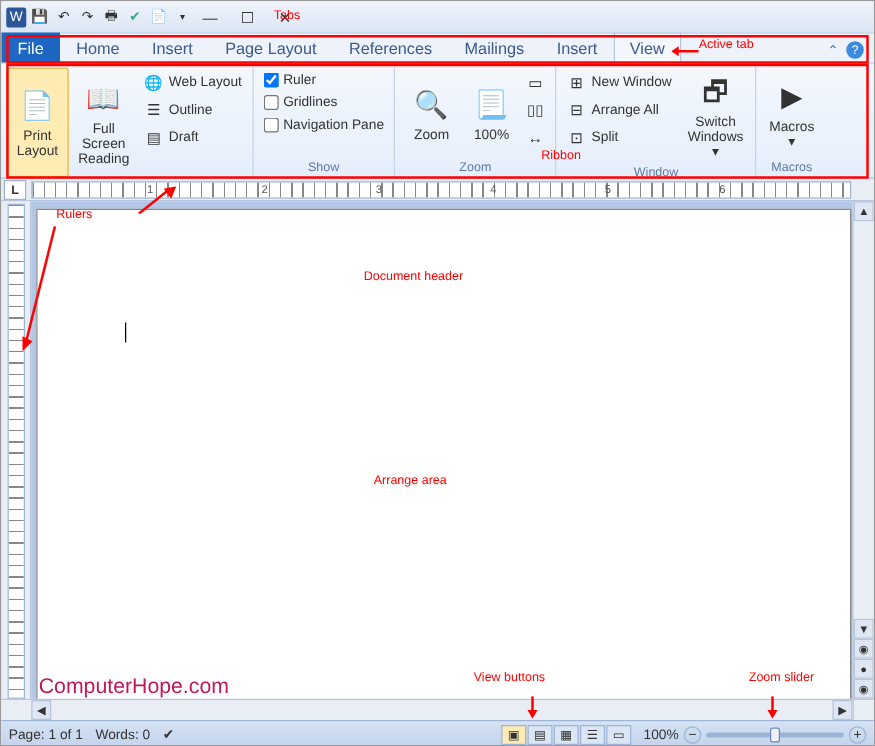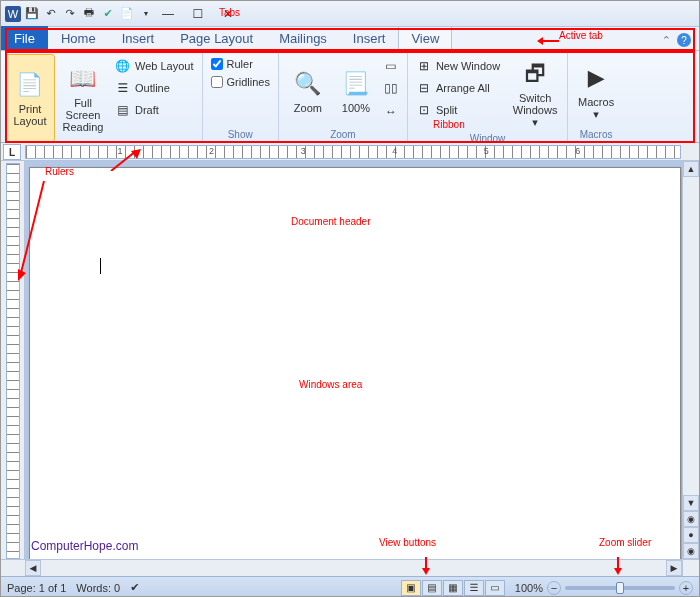--- a/index.html
+++ b/index.html
@@ -45,21 +45,21 @@
 .statusbar{height:22px;background:linear-gradient(#d5e2f3,#c1d3ec);border-top:1px solid #9db4d6;display:flex;align-items:center;padding:0 6px;gap:10px}
 .statusbar .sep{flex:1}
 .viewbtns{display:flex;gap:1px}
 .viewbtns div{width:20px;height:16px;background:#dbe6f4;border:1px solid #9db4d6;display:flex;align-items:center;justify-content:center;font-size:10px}
 .zoom{display:flex;align-items:center;gap:4px}
 .slider{width:110px;height:4px;background:#9db4d6;position:relative;border-radius:2px}
 .slider .thumb{position:absolute;left:50%;top:-4px;width:8px;height:12px;background:#eef3fb;border:1px solid #6a89b8;border-radius:2px;transform:translateX(-50%)}
 .annot{position:absolute;color:#f00;font-size:10px;pointer-events:none;font-family:Arial}
 .red-box{position:absolute;border:2px solid #f00;pointer-events:none}
 svg.arrow-svg{position:absolute;pointer-events:none}
-.watermark{position:absolute;color:#4c1d95;font-size:12px}
+.watermark{position:absolute;color:#be185d;font-size:17px}
 </style>
 </head>
 <body>
 
 <div class="titlebar">
   <div class="qat">
     <span class="icon" style="background:#2b579a;color:#fff;border-radius:2px">W</span>
     <span class="icon">💾</span>
     <span class="icon">↶</span>
     <span class="icon">↷</span>
@@ -73,20 +73,21 @@
     <div>☐</div>
     <div>✕</div>
   </div>
 </div>
 
 <div class="tabs">
   <div class="tab file">File</div>
   <div class="tab">Home</div>
   <div class="tab">Insert</div>
   <div class="tab">Page Layout</div>
+  <div class="tab">References</div>
   <div class="tab">Mailings</div>
   <div class="tab">Insert</div>
   <div class="tab active">View</div>
   <div class="tabs-right">
     <span style="color:#5a7aa8">⌃</span>
     <span style="background:#3b8ae0;color:#fff;border-radius:50%;width:14px;height:14px;display:inline-flex;align-items:center;justify-content:center;font-size:10px">?</span>
   </div>
 </div>
 
 <div class="ribbon">
@@ -120,20 +121,24 @@
   <div class="group">
     <div class="group-body">
       <div class="col">
         <label class="chk">
             <input type="checkbox" checked="" style="">
             <span>Ruler</span>
           </label>
         <label class="chk">
             <input type="checkbox" style="">
             <span>Gridlines</span>
+          </label>
+        <label class="chk">
+            <input type="checkbox" style="">
+            <span>Navigation Pane</span>
           </label>
       </div>
     </div>
     <div class="group-label">Show</div>
   </div>
 
   <div class="group">
     <div class="group-body">
       <div class="bigbtn">
         <div class="ic">🔍</div>
@@ -269,21 +274,21 @@
 <div class="annot" style="left:44px;top:165px">Rulers</div>
 <svg class="arrow-svg" style="left:100px;top:148px" width="40" height="22">
     <line x1="10" y1="22" x2="35" y2="2" stroke="#f00" stroke-width="2"></line>
     <polygon points="40,0 30,2 36,10" fill="#f00"></polygon>
   </svg>
 <svg class="arrow-svg" style="left:15px;top:180px" width="30" height="100">
     <line x1="28" y1="0" x2="4" y2="96" stroke="#f00" stroke-width="2"></line>
     <polygon points="2,100 2,88 10,92" fill="#f00"></polygon>
   </svg>
 <div class="annot" style="left:290px;top:215px">Document header</div>
-<div class="annot" style="left:298px;top:378px">Windows area</div>
+<div class="annot" style="left:298px;top:378px">Arrange area</div>
 <div class="annot" style="left:378px;top:536px">View buttons</div>
 <svg class="arrow-svg" style="left:420px;top:556px" width="10" height="18">
     <line x1="5" y1="0" x2="5" y2="14" stroke="#f00" stroke-width="2"></line>
     <polygon points="5,18 1,11 9,11" fill="#f00"></polygon>
   </svg>
 <div class="annot" style="left:598px;top:536px">Zoom slider</div>
 <svg class="arrow-svg" style="left:612px;top:556px" width="10" height="18">
     <line x1="5" y1="0" x2="5" y2="14" stroke="#f00" stroke-width="2"></line>
     <polygon points="5,18 1,11 9,11" fill="#f00"></polygon>
   </svg>

